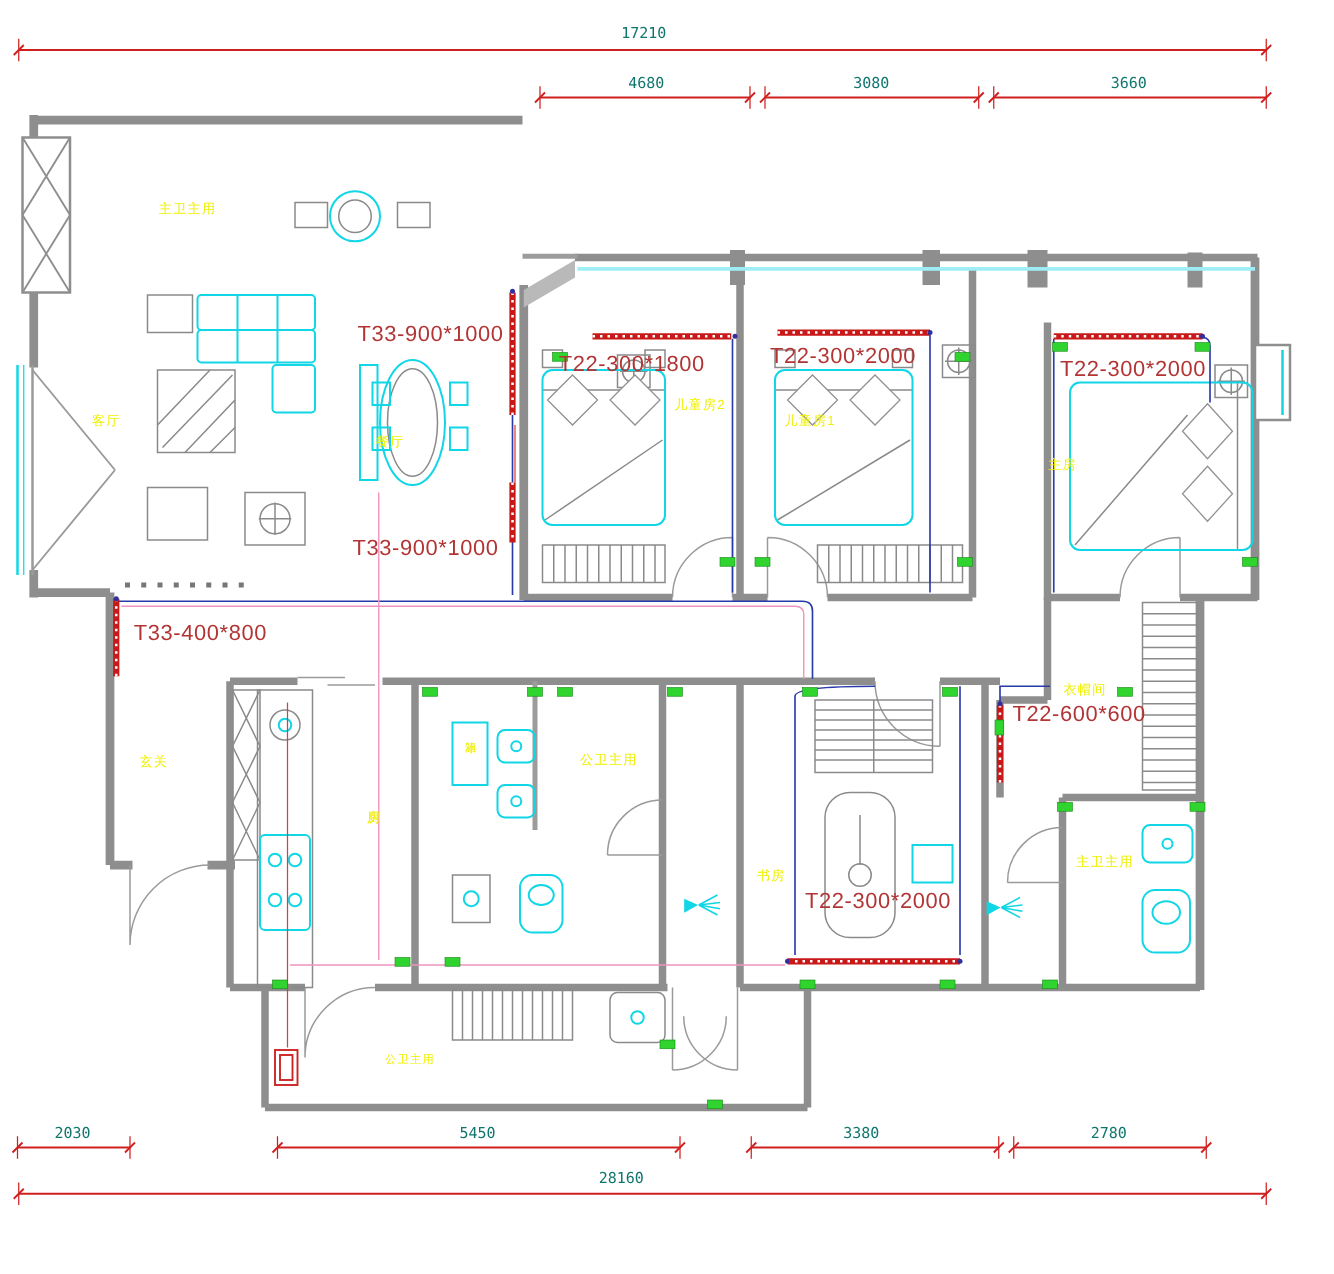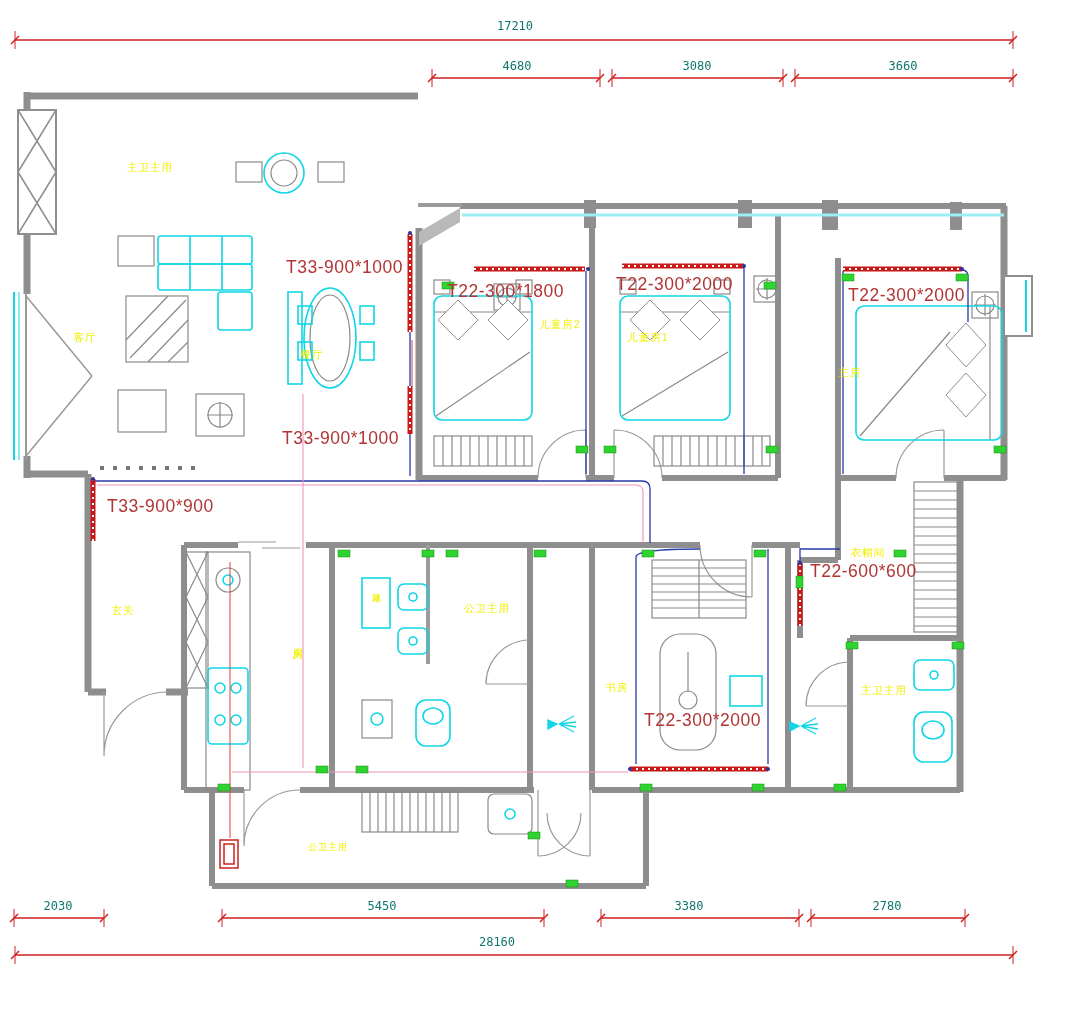--- a/index.html
+++ b/index.html
@@ -364,32 +364,32 @@
   <div class="lbl dim" style="left:382px;top:900px">5450</div>
   <div class="lbl dim" style="left:689px;top:900px">3380</div>
   <div class="lbl dim" style="left:887px;top:900px">2780</div>
   <div class="lbl dim" style="left:497px;top:936px">28160</div>
 
   <div class="lbl ann" style="left:286px;top:259px">T33-900*1000</div>
   <div class="lbl ann" style="left:447px;top:283px">T22-300*1800</div>
   <div class="lbl ann" style="left:616px;top:276px">T22-300*2000</div>
   <div class="lbl ann" style="left:848px;top:287px">T22-300*2000</div>
   <div class="lbl ann" style="left:282px;top:430px">T33-900*1000</div>
-  <div class="lbl ann" style="left:107px;top:498px">T33-900*900</div>
+  <div class="lbl ann" style="left:107px;top:498px">T33-400*800</div>
   <div class="lbl ann" style="left:810px;top:563px">T22-600*600</div>
   <div class="lbl ann" style="left:644px;top:712px">T22-300*2000</div>
 
   <div class="lbl room" style="left:150px;top:162px">主卫主用</div>
   <div class="lbl room" style="left:85px;top:332px">客厅</div>
   <div class="lbl room" style="left:312px;top:349px">餐厅</div>
   <div class="lbl room" style="left:560px;top:319px">儿童房2</div>
   <div class="lbl room" style="left:648px;top:332px">儿童房1</div>
   <div class="lbl room" style="left:850px;top:367px">主房</div>
   <div class="lbl room" style="left:123px;top:605px">玄关</div>
   <div class="lbl room vert" style="left:298px;top:640px">厨房</div>
   <div class="lbl room" style="left:487px;top:603px">公卫主用</div>
-  <div class="lbl room" style="left:617px;top:682px">书房</div>
+  <div class="lbl room" style="left:617px;top:696px">书房</div>
   <div class="lbl room" style="left:868px;top:547px">衣帽间</div>
   <div class="lbl room" style="left:884px;top:685px">主卫主用</div>
   <div class="lbl room small" style="left:328px;top:843px">公卫主用</div>
   <div class="lbl room small vert" style="left:376px;top:586px">冰箱</div>
 
 </div>
 
 </body></html>

